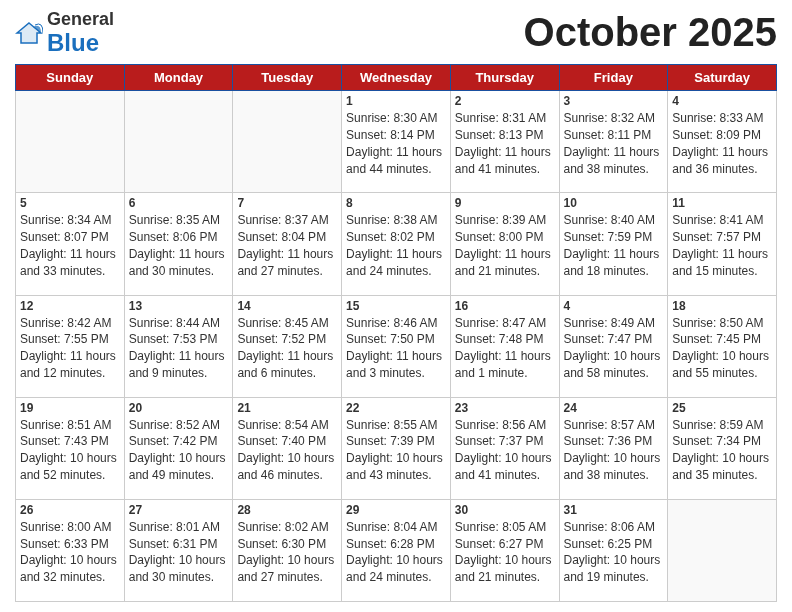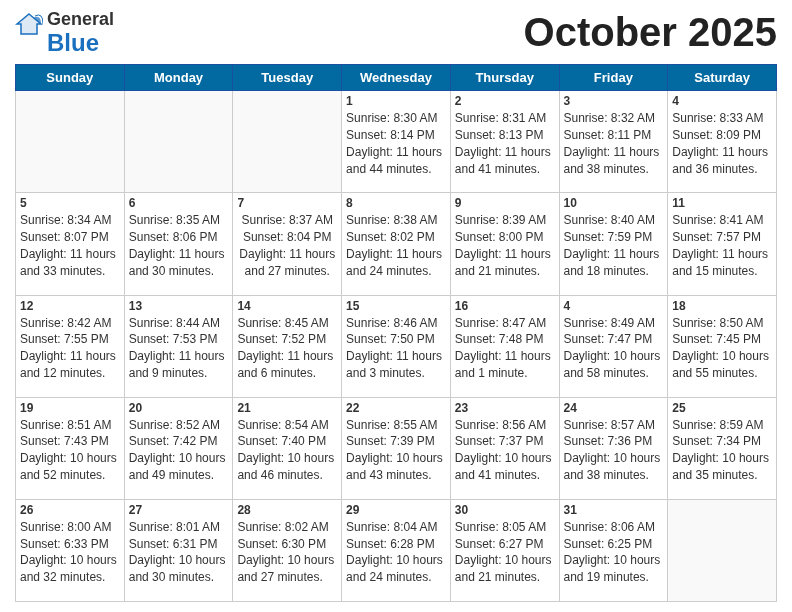--- a/index.html
+++ b/index.html
@@ -18,20 +18,21 @@
       flex-direction: column;
     }
     .header {
       display: flex;
       justify-content: space-between;
       align-items: flex-start;
       margin-bottom: 8px;
     }
     .logo {
       display: flex;
+      align-items: center;
       gap: 4px;
     }
     .logo-text {
       display: flex;
       flex-direction: column;
       line-height: 1.1;
     }
     .logo-general {
       font-size: 18px;
       font-weight: bold;
@@ -60,21 +61,21 @@
       color: #555;
     }
     .calendar {
       flex: 1;
       border: 1px solid #ccc;
       border-collapse: collapse;
       width: 100%;
       table-layout: fixed;
     }
     .calendar th {
-      background: #0369a1;
+      background: #b91c1c;
       color: #fff;
       text-align: center;
       font-size: 13px;
       padding: 5px 2px;
       border: 1px solid #1a50a0;
     }
     .calendar td {
       border: 1px solid #ccc;
       vertical-align: top;
       padding: 3px 4px;
@@ -169,21 +170,21 @@
 Daylight: 11 hours and 33 minutes.</div>
           </td>
           <td>
             <div class="day-number">6</div>
             <div class="day-info" style="white-space: pre-line;">Sunrise: 8:35 AM
 Sunset: 8:06 PM
 Daylight: 11 hours and 30 minutes.</div>
           </td>
           <td>
             <div class="day-number">7</div>
-            <div class="day-info" style="white-space: pre-line; text-align: center;">Sunrise: 8:37 AM
+            <div class="day-info" style="white-space: pre-line;">Sunrise: 8:37 AM
 Sunset: 8:04 PM
 Daylight: 11 hours and 27 minutes.</div>
           </td>
           <td>
             <div class="day-number">8</div>
             <div class="day-info" style="white-space: pre-line;">Sunrise: 8:38 AM
 Sunset: 8:02 PM
 Daylight: 11 hours and 24 minutes.</div>
           </td>
           <td>

